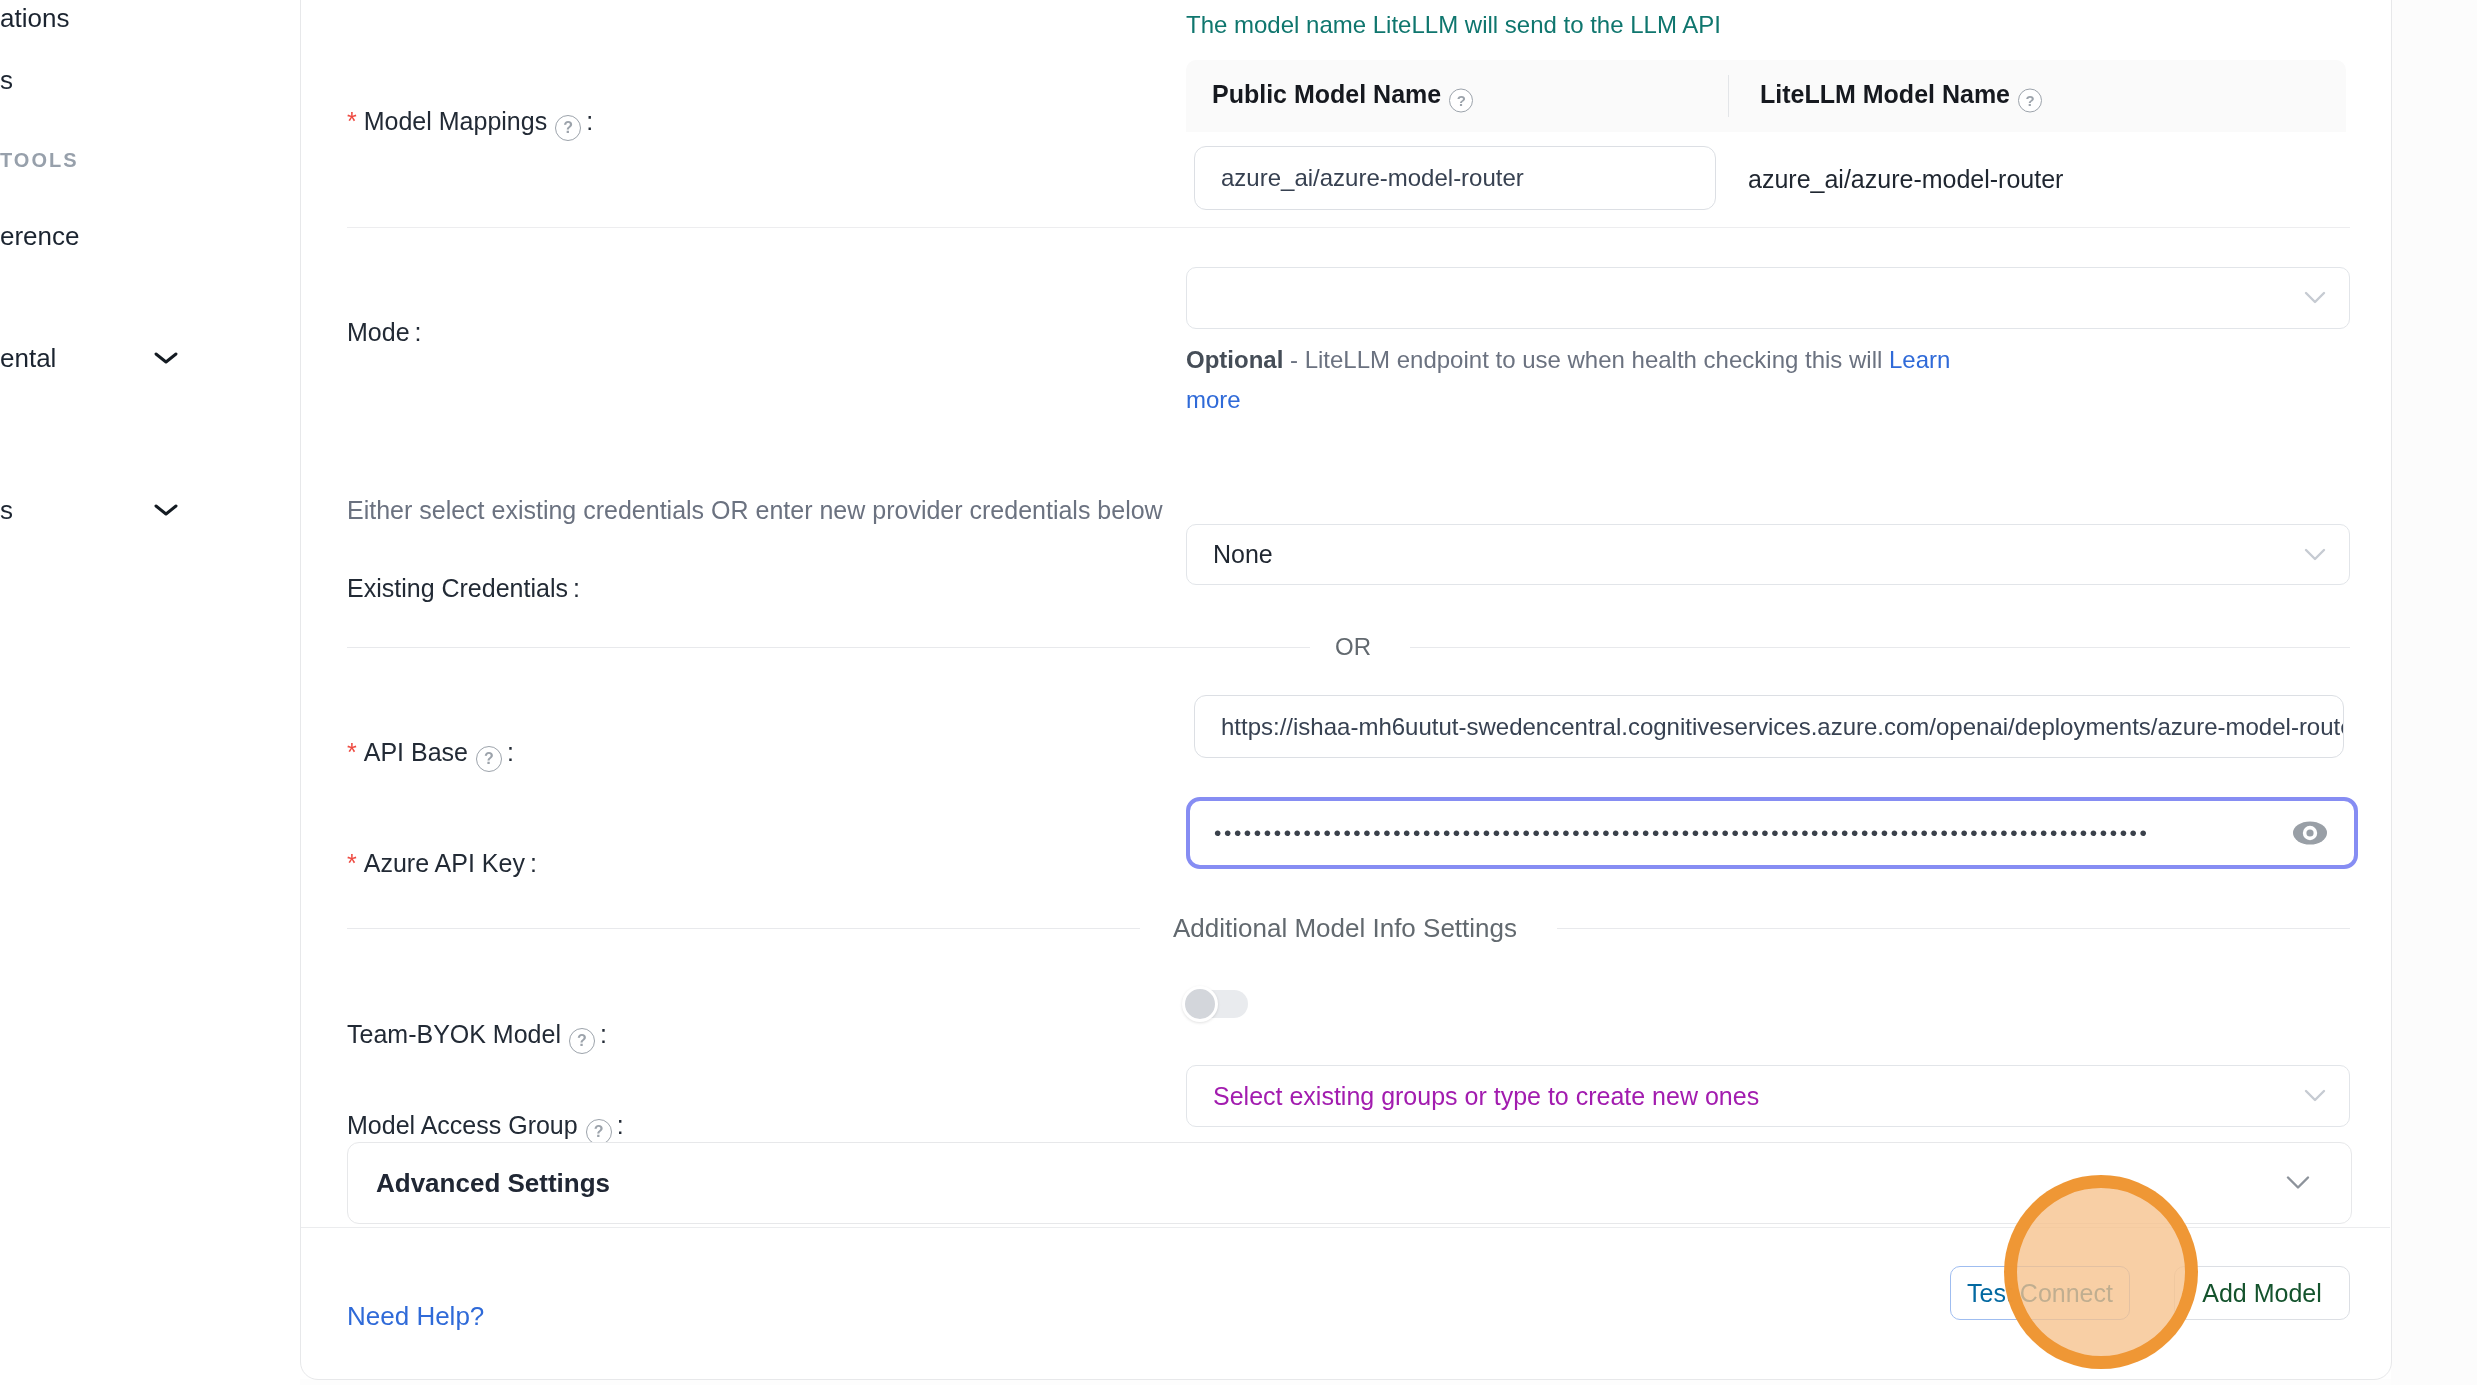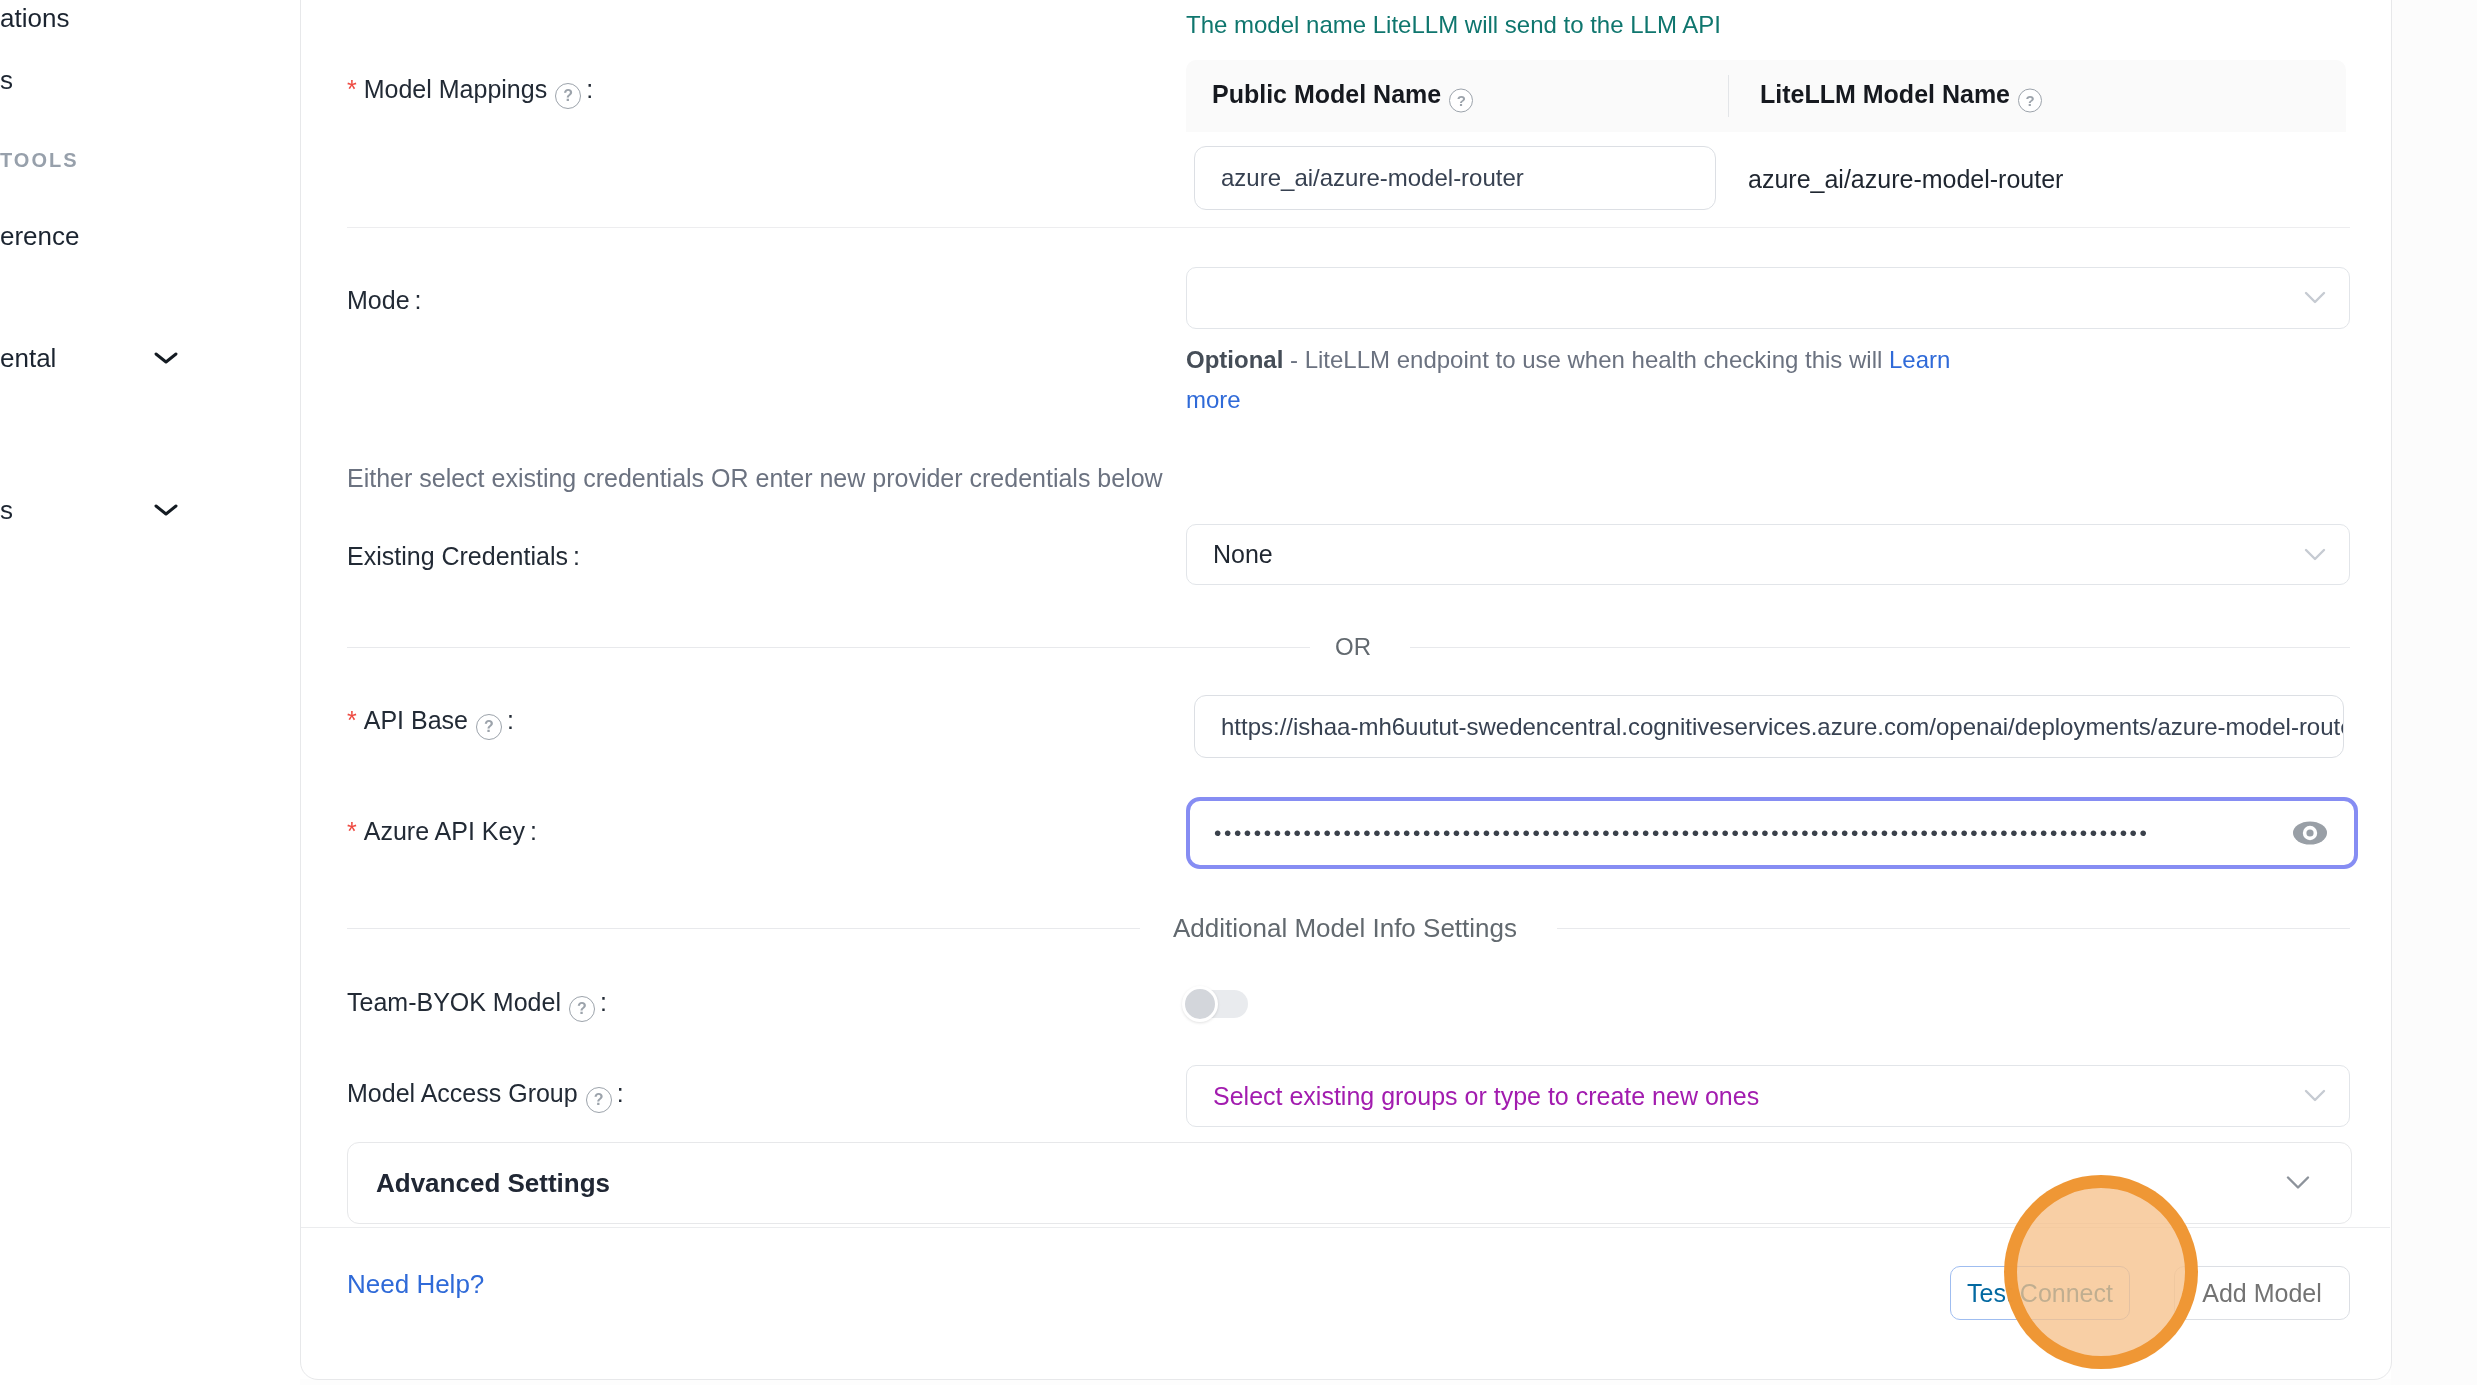--- a/index.html
+++ b/index.html
@@ -14,21 +14,21 @@
   
   #sidebar{left:0;top:0;width:300px;height:1385px;background:#ffffff;overflow:hidden;}
   .side-item{position:absolute;left:0;transform:translateY(-50%);font-size:26px;font-weight:500;color:#1b2430;white-space:nowrap;}
   .side-section{position:absolute;left:0;transform:translateY(-50%);font-size:20px;font-weight:700;color:#97a0ab;letter-spacing:2px;white-space:nowrap;}
   .side-chevron{position:absolute;transform:translateY(-50%);}
   
   #modal-frame{left:300px;top:-40px;width:2090px;height:1418px;border:1px solid #e7e8ea;border-radius:18px;background:#ffffff;}
   #right-strip{left:2391px;top:0;width:86px;height:1385px;background:#fcfcfc;}
   #below-strip{left:300px;top:1379px;width:2091px;height:6px;background:#fdfdfd;}
   
-  .label{font-size:25px;color:#222a35;white-space:nowrap;transform:translateY(-50%);}
+  .label{font-size:25px;color:#222a35;white-space:nowrap;transform:translateY(-50%);margin-top:32px;}
   .gray{color:#6b7280;}
   .required-star{color:#ee4b42;margin-right:7px;font-size:25px;}
   .colon{margin-left:5px;}
   .qicon{
     display:inline-block;width:24px;height:24px;border:1.6px solid #9ca3ab;border-radius:50%;
     color:#9ca3ab;font-size:16px;font-weight:700;text-align:center;line-height:23px;
     margin-left:8px;vertical-align:-3px;background:#fff;
   }
   .qicon.small{width:22px;height:22px;line-height:21px;font-size:15px;}
   
@@ -70,21 +70,21 @@
   #byok-knob{position:absolute;left:-4px;top:-4px;width:30px;height:30px;border-radius:50%;background:#d3d6db;border:3px solid #ffffff;box-shadow:0 1px 3px rgba(0,0,0,0.12);}
   
   #advanced-card{left:347px;top:1142px;width:2003px;height:80px;border:1.5px solid #e7e8ea;border-radius:12px;background:#fff;}
   #advanced-title{position:absolute;left:28px;top:50%;transform:translateY(-50%);font-size:26px;font-weight:700;color:#202734;}
   
   .btn{
     position:absolute;display:flex;align-items:center;justify-content:center;
     height:54px;border-radius:10px;background:#fff;font-size:25px;box-sizing:border-box;cursor:pointer;
   }
   #test-connect-btn{left:1950px;top:1266px;width:180px;border:1.5px solid #9fbdf0;color:#0369a1;}
-  #add-model-btn{left:2174px;top:1266px;width:176px;border:1.5px solid #dcdfe4;color:#737373;}
+  #add-model-btn{left:2174px;top:1266px;width:176px;border:1.5px solid #dcdfe4;color:#14532d;}
   #click-circle{
     left:2004px;top:1175px;width:194px;height:194px;border-radius:50%;
     background:rgba(246,193,140,0.78);border:13px solid rgba(238,148,47,0.95);
     box-sizing:border-box;pointer-events:none;
   }
   svg{display:block;}
 </style>
 </head>
 <body>
 

